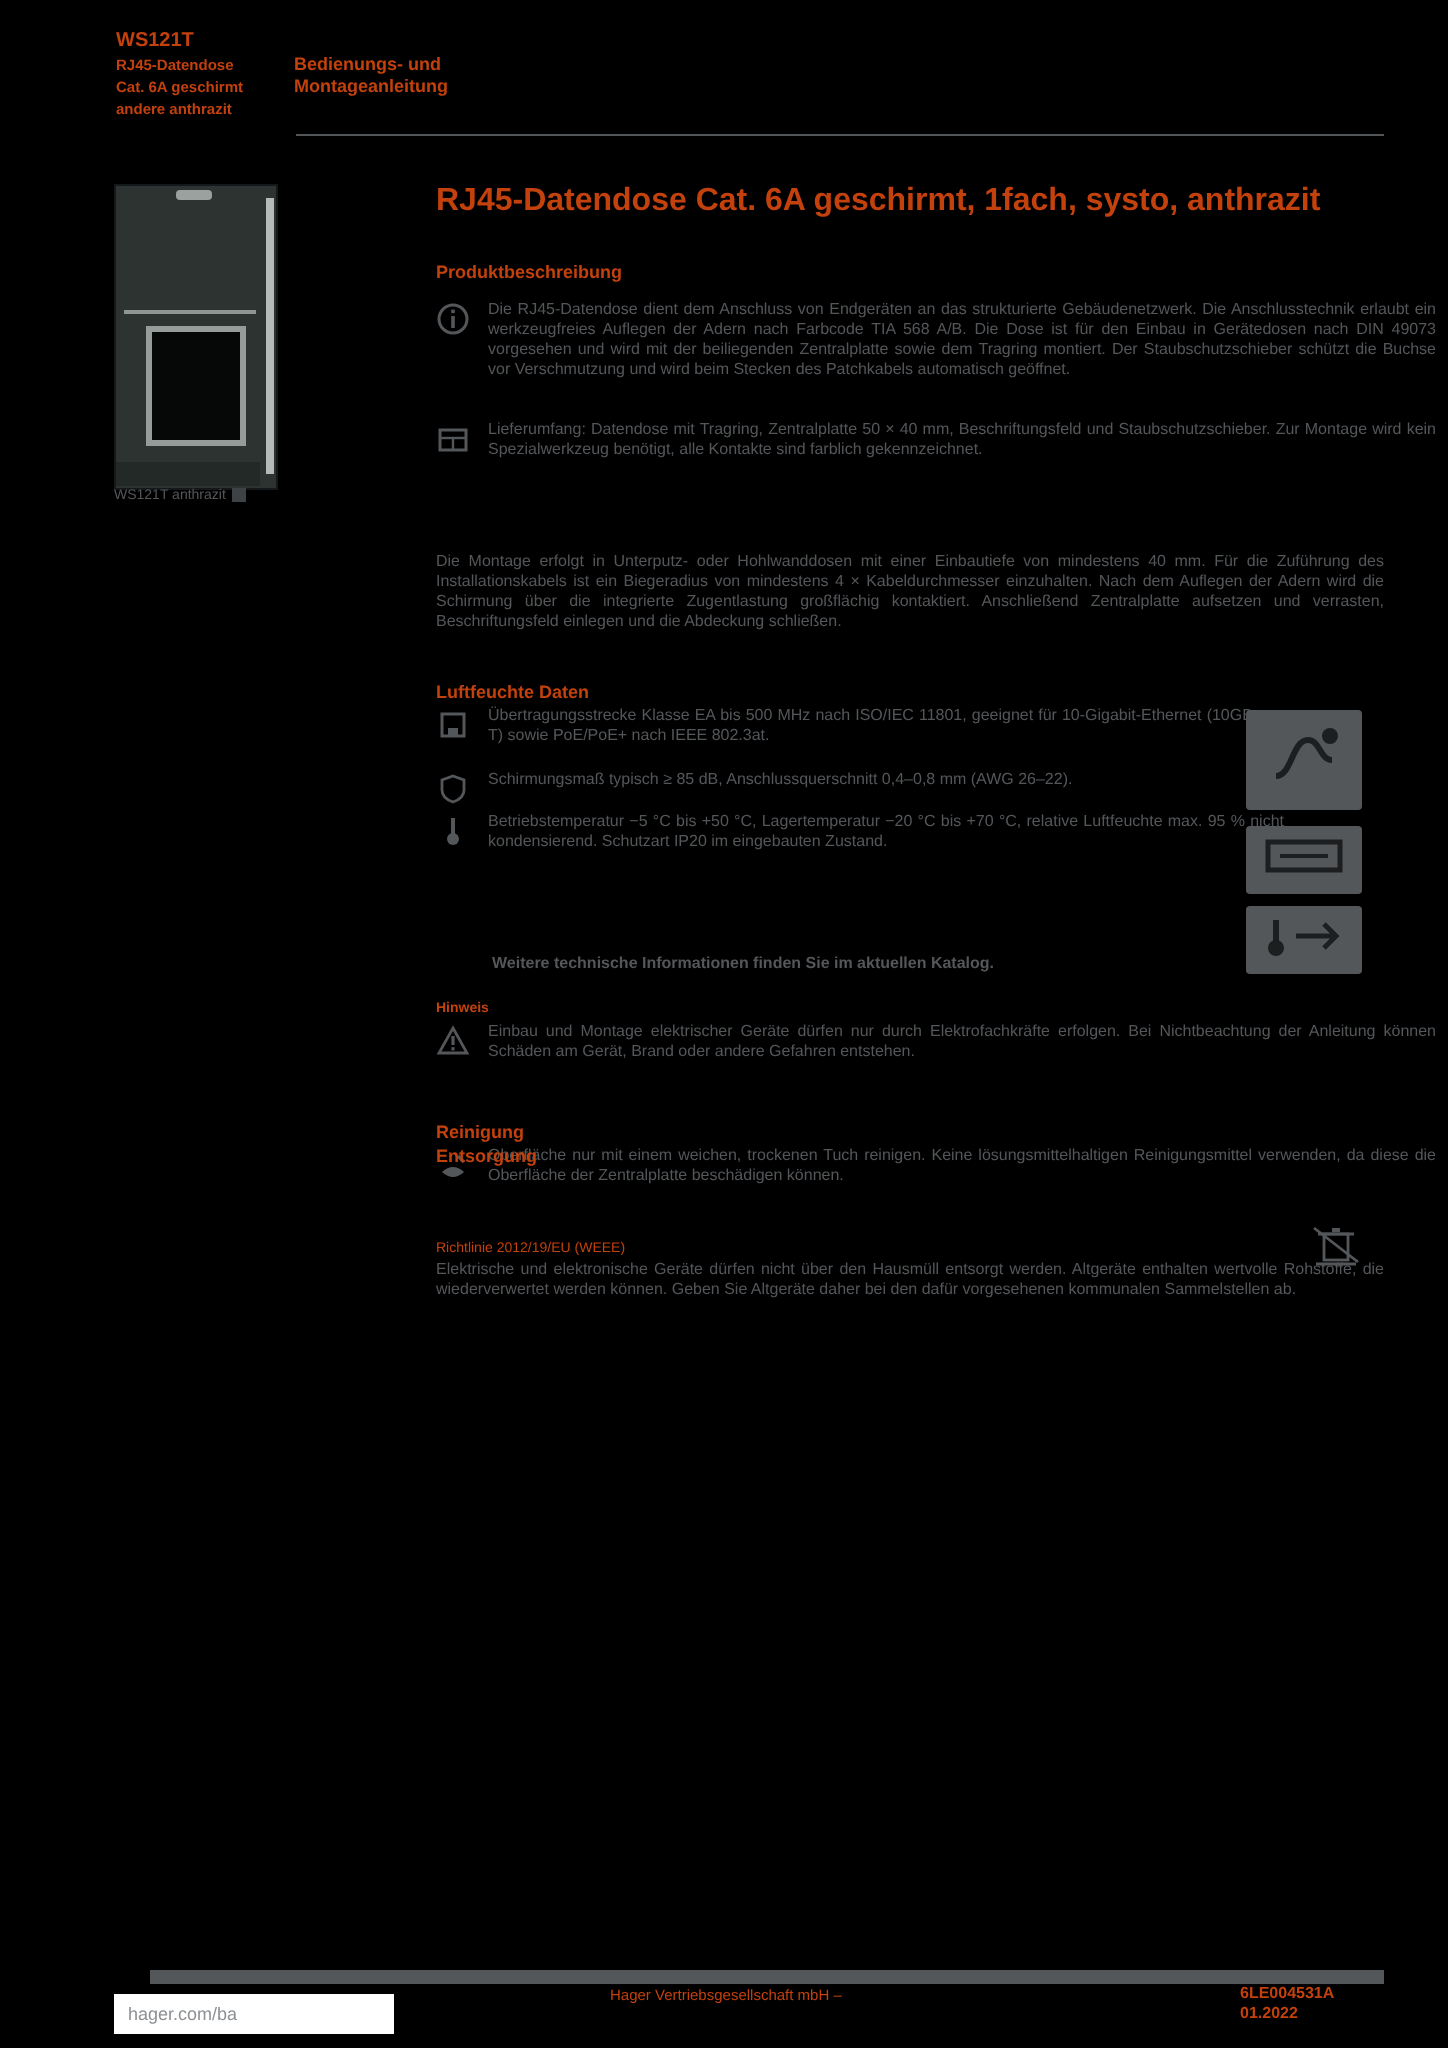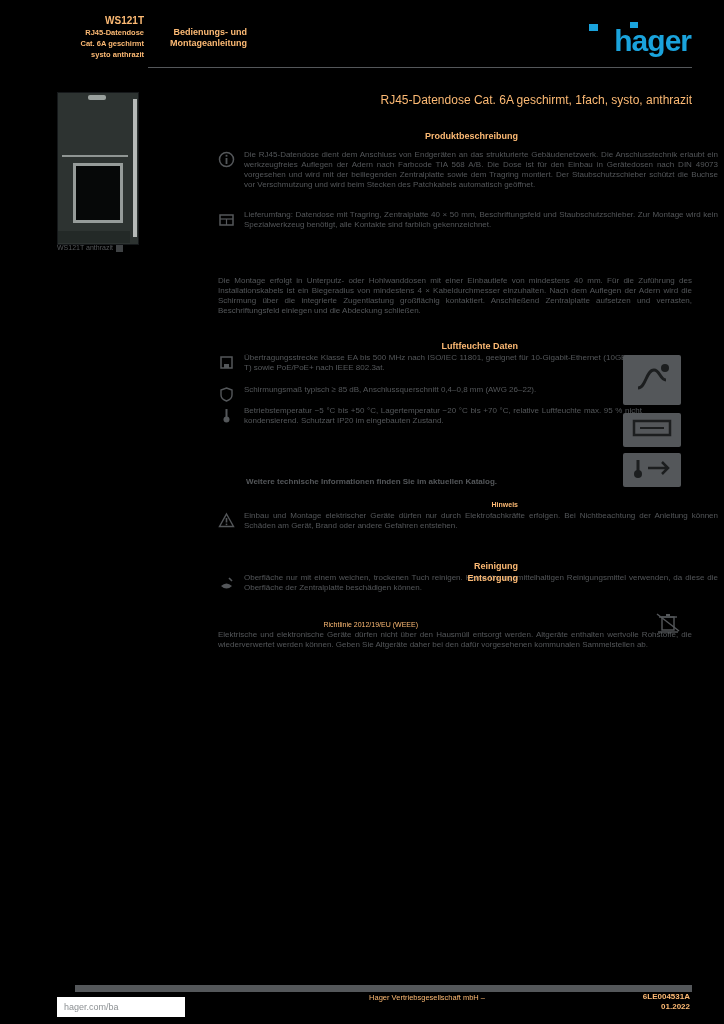--- a/index.html
+++ b/index.html
@@ -1,19 +1,19 @@
 <!DOCTYPE html>
 <html><head>
 <meta charset="utf-8">
 <style>
   html,body{margin:0;padding:0;background:#000;}
   #page{position:relative;width:724px;height:1024px;background:#000;overflow:hidden;
         font-family:"Liberation Sans",sans-serif;color:#54575a;}
   .abs{position:absolute;}
-  .txt{color:#fdba74;text-align:right;}
+  .txt{color:#c2410c;}
   .b{font-weight:bold;}
   .tiny{font-size:7px;line-height:9px;}
   .para{font-size:8px;line-height:10px;text-align:justify;}
   .label{font-size:9px;font-weight:bold;}
   
   #refblock{left:58px;top:15px;width:86px;}
   #refblock .r1{font-size:10px;font-weight:bold;line-height:12px;}
   #refblock .r{font-size:7.5px;line-height:11px;font-weight:bold;}
   #doctype{left:147px;top:27px;width:100px;font-size:9px;font-weight:bold;line-height:11px;}
   #headrule{left:148px;top:67px;width:544px;height:1px;background:#54575a;}
@@ -24,64 +24,59 @@
   
   #photo{left:57px;top:92px;width:80px;height:151px;background:#2d3331;border:1px solid #15181a;}
   #photo .tab{position:absolute;left:30px;top:2px;width:18px;height:5px;background:#9aa19e;border-radius:2px;}
   #photo .strip{position:absolute;right:1px;top:6px;width:4px;height:138px;background:#b6bab8;}
   #photo .divider{position:absolute;left:4px;top:62px;width:66px;height:2px;background:#8f9593;}
   #photo .window{position:absolute;left:15px;top:70px;width:44px;height:54px;background:#060808;border:3px solid #969c9a;}
   #photo .base{position:absolute;left:0px;top:138px;width:72px;height:12px;background:#232927;}
   #caption{left:57px;top:244px;width:90px;font-size:7px;color:#54575a;}
   #caption .mark{display:inline-block;width:7px;height:7px;background:#3f4244;margin-left:3px;vertical-align:middle;}
   
-  #title{left:218px;top:93px;width:474px;font-size:12px;font-weight:normal;line-height:15px;}
+  #title{left:218px;top:93px;width:474px;font-size:16px;font-weight:bold;line-height:15px;}
   .sec-label{left:218px;width:300px;}
   .block{left:218px;width:474px;}
   .with-icon{padding-left:26px;}
   .lefticon{position:absolute;left:0;top:1px;width:17px;height:17px;}
   .lefticon svg{display:block;}
   .narrow{width:398px;}
   .indent{padding-left:28px;font-weight:bold;}
   
   .picto{left:623px;width:58px;background:#54575a;border-radius:2px;}
   .picto svg{display:block;margin:3px auto;}
   
   #weee{left:653px;top:612px;width:32px;height:22px;}
   
   #footband{left:75px;top:985px;width:617px;height:7px;background:#54575a;}
-  #linkbox{left:57px;top:997px;width:128px;height:20px;background:#ffffff;display:flex;align-items:center;}
+  #linkbox{left:57px;top:997px;width:140px;height:20px;background:#ffffff;display:flex;align-items:center;}
   #linkbox span{font-size:9px;color:#8d9194;padding-left:7px;}
   #footcenter{left:305px;top:993px;width:180px;font-size:7.5px;line-height:9px;}
   #footright{left:620px;top:992px;width:70px;font-size:8px;font-weight:bold;line-height:10px;}
 </style>
 </head>
 <body>
 
 <div id="page">
 
   <div class="abs txt" id="refblock">
     <div class="r1">WS121T</div>
     <div class="r">RJ45-Datendose</div>
     <div class="r">Cat. 6A geschirmt</div>
-    <div class="r">systo anthrazit</div>
+    <div class="r">andere anthrazit</div>
   </div>
 
   <div class="abs txt" id="doctype">
     <div>Bedienungs- und</div>
     <div>Montageanleitung</div>
   </div>
 
   <div class="abs" id="headrule"></div>
 
-  <div class="abs" id="logo">
-    <span class="dot"></span>
-    <span class="dot2"></span>
-    <span class="word">hager</span>
-  </div>
 
   <div class="abs" id="photo">
     <span class="tab"></span>
     <span class="strip"></span>
     <span class="divider"></span>
     <span class="window"></span>
     <span class="base"></span>
   </div>
   <div class="abs" id="caption">
     <span>WS121T anthrazit</span><span class="mark"></span>
@@ -103,21 +98,21 @@
   </div>
 
   <div class="abs block with-icon" style="top:210px;">
     <span class="lefticon">
       <svg width="17" height="17" viewBox="0 0 17 17">
           <rect x="2" y="4" width="13" height="10" fill="none" stroke="#54575a" stroke-width="1.5"></rect>
           <line x1="2" y1="8" x2="15" y2="8" stroke="#54575a" stroke-width="1.2"></line>
           <line x1="8.5" y1="8" x2="8.5" y2="14" stroke="#54575a" stroke-width="1.2"></line>
         </svg>
     </span>
-    <div class="para">Lieferumfang: Datendose mit Tragring, Zentralplatte 40 × 50 mm, Beschriftungsfeld und Staubschutzschieber. Zur Montage wird kein Spezialwerkzeug benötigt, alle Kontakte sind farblich gekennzeichnet.</div>
+    <div class="para">Lieferumfang: Datendose mit Tragring, Zentralplatte 50 × 40 mm, Beschriftungsfeld und Staubschutzschieber. Zur Montage wird kein Spezialwerkzeug benötigt, alle Kontakte sind farblich gekennzeichnet.</div>
   </div>
 
   <div class="abs block" style="top:264px;margin-top:12px;">
     <div class="para">Die Montage erfolgt in Unterputz- oder Hohlwanddosen mit einer Einbautiefe von mindestens 40 mm. Für die Zuführung des Installationskabels ist ein Biegeradius von mindestens 4 × Kabeldurchmesser einzuhalten. Nach dem Auflegen der Adern wird die Schirmung über die integrierte Zugentlastung großflächig kontaktiert. Anschließend Zentralplatte aufsetzen und verrasten, Beschriftungsfeld einlegen und die Abdeckung schließen.</div>
   </div>
 
   <div class="abs txt label sec-label" style="top:341px;">Luftfeuchte Daten</div>
 
   <div class="abs block with-icon narrow" style="top:353px;">
     <span class="lefticon">

